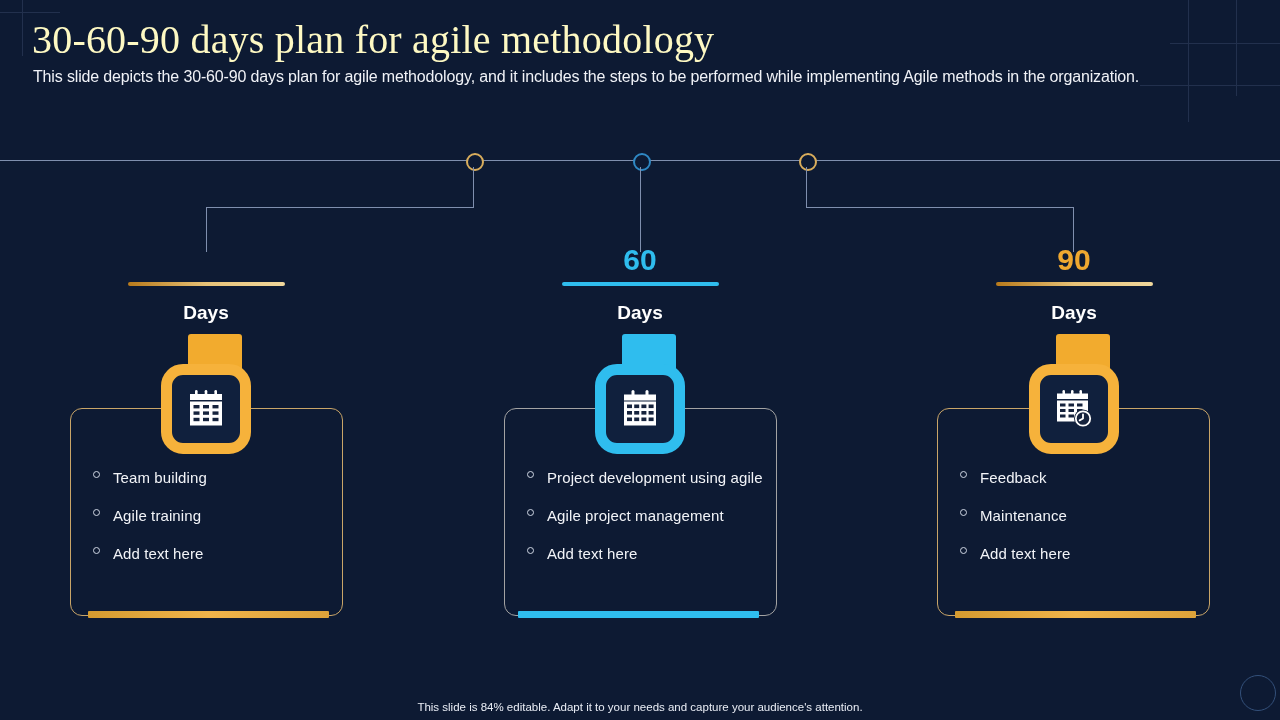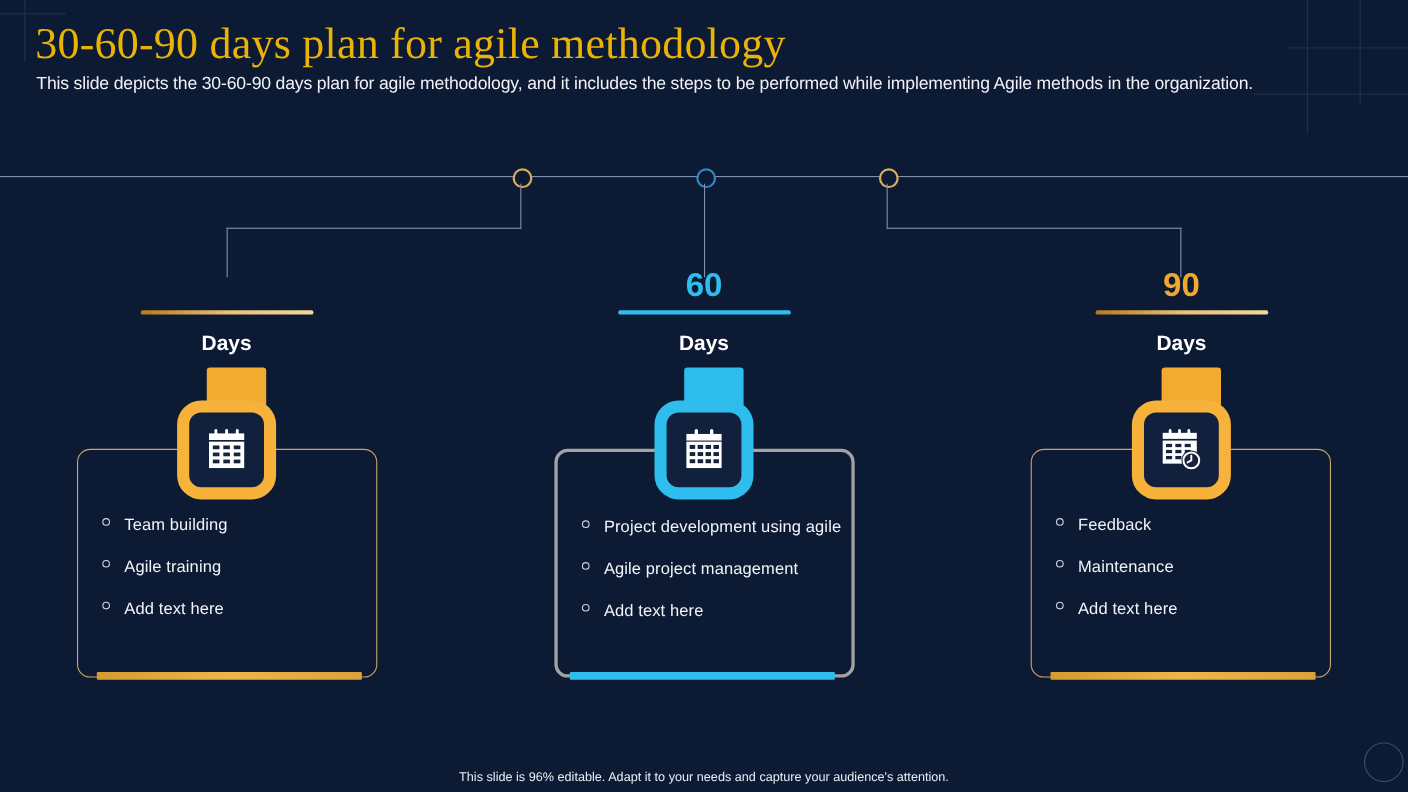--- a/index.html
+++ b/index.html
@@ -39,21 +39,21 @@
     border-radius: 50%;
   }
 
   
   .title {
     position: absolute;
     left: 32px; top: 16px;
     font-family: "Liberation Serif", serif;
     font-size: 40px;
     font-weight: 400;
-    color: #eab308;
+    color: #fef9c3;
     letter-spacing: 0.2px;
     white-space: nowrap;
   }
   .subtitle {
     position: absolute;
     left: 33px; top: 68px;
     font-size: 16px;
     color: #f0f2f7;
     letter-spacing: -0.15px;
     white-space: nowrap;
@@ -139,21 +139,21 @@
   }
 
   
   .card {
     position: absolute;
     box-sizing: border-box;
     border-radius: 12px;
     background: transparent;
   }
   .card.amber { border: 1px solid #c9a568; }
-  .card.blue  { border: 3px solid #a3a3a3; }
+  .card.blue  { border: 1px solid #a3a3a3; }
 
   .card-bar {
     position: absolute;
     height: 7px;
     border-radius: 1px;
   }
   .card-bar.amber {
     background: linear-gradient(90deg,#d59b30 0%,#f0b44a 50%,#dca23a 100%);
   }
   .card-bar.blue { background: #2fbdee; }
@@ -359,15 +359,15 @@
         <rect x="24" y="21" width="5.5" height="3"></rect>
         <rect x="7" y="26.5" width="5.5" height="3"></rect>
         <rect x="15.5" y="26.5" width="5.5" height="3"></rect>
       </g>
       <circle cx="30" cy="30.5" r="9" fill="#16233d"></circle>
       <circle cx="30" cy="30.5" r="7.2" fill="none" stroke="#ffffff" stroke-width="1.8"></circle>
       <path d="M30 26.3 L30 30.5 L26.6 32.4" fill="none" stroke="#ffffff" stroke-width="1.8" stroke-linecap="round" stroke-linejoin="round"></path>
     </svg>
   </div>
 
-  <div class="footer">This slide is 96% editable. Adapt it to your needs and capture your audience's attention.</div>
+  <div class="footer">This slide is 84% editable. Adapt it to your needs and capture your audience's attention.</div>
 
 </div>
 
 </body></html>

